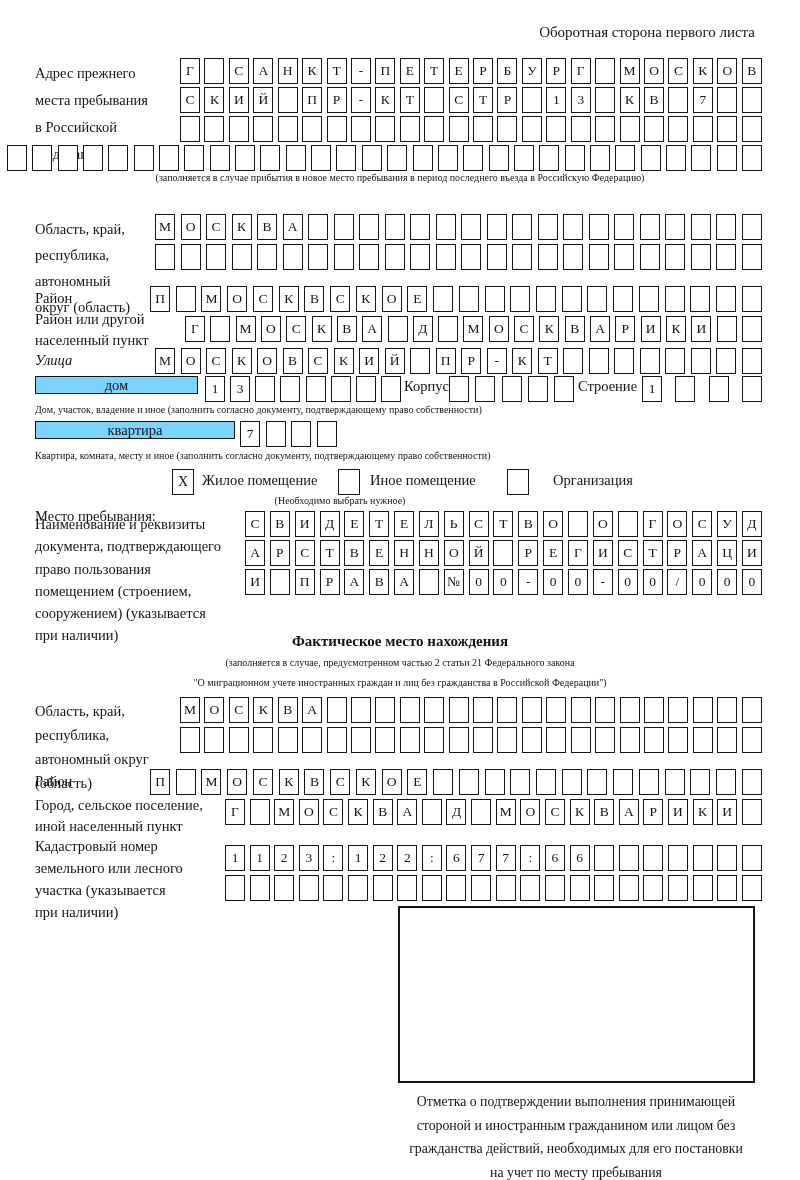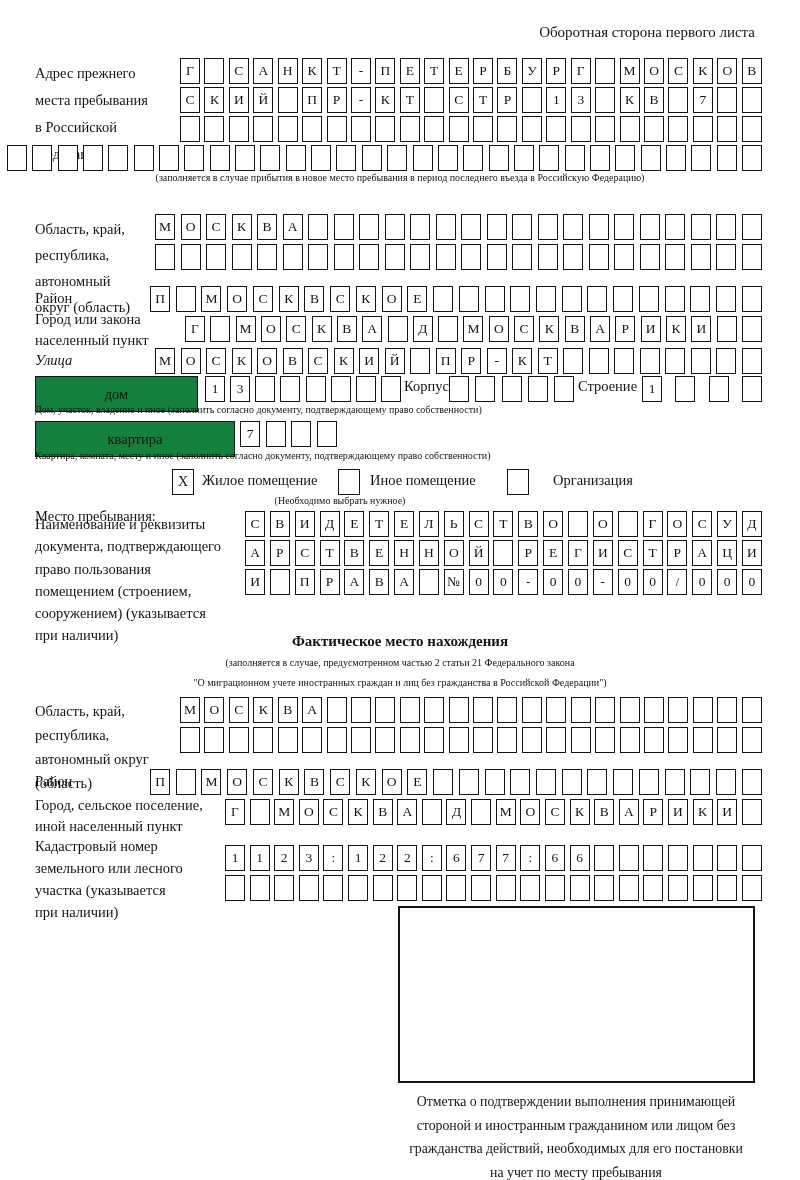--- a/index.html
+++ b/index.html
@@ -6,22 +6,22 @@
   .page{position:relative;width:800px;height:1180px;background:#ffffff;overflow:hidden;
         font-family:"Liberation Serif","DejaVu Serif",serif;color:#141414;}
   .abs{position:absolute;}
   .lbl{font-size:14.5px;white-space:pre-line;}
   .cap{font-size:10px;}
   .ttl{font-weight:bold;font-size:15.5px;text-align:center;}
   .center{left:0;width:800px;text-align:center;}
   .boxrow{position:absolute;display:flex;justify-content:space-between;}
   .cell{box-sizing:border-box;width:20px;height:26px;border:1.6px solid #141414;
         display:flex;align-items:center;justify-content:center;font-size:13.5px;background:#fff;}
-  .widebox{position:absolute;box-sizing:border-box;height:36px;border:1.6px solid #141414;
-        display:flex;align-items:center;justify-content:center;font-size:14.5px;background:#15803d;}
+  .widebox{position:absolute;box-sizing:border-box;height:18px;border:1.6px solid #141414;
+        display:flex;align-items:center;justify-content:center;font-size:14.5px;background:#7dd3fc;}
   .cb{position:absolute;box-sizing:border-box;width:22px;height:26px;border:1.6px solid #141414;
         display:flex;align-items:center;justify-content:center;font-size:14px;background:#fff;}
   .stampbox{position:absolute;box-sizing:border-box;border:2px solid #141414;background:#fff;}
 </style>
 </head>
 <body>
 
 <div class="page">
 
   <div class="abs cap" style="top:24px;right:45px;font-size:15px;">Оборотная сторона первого листа</div>
@@ -221,21 +221,21 @@
       <div class="cell"></div>
       <div class="cell"></div>
       <div class="cell"></div>
       <div class="cell"></div>
       <div class="cell"></div>
       <div class="cell"></div>
       <div class="cell"></div>
       <div class="cell"></div>
     </div>
 
-  <div class="abs lbl" style="left:35px;top:309px;line-height:21px;">Город или закона
+  <div class="abs lbl" style="left:35px;top:309px;line-height:21px;">Район или другой
 населенный пункт</div>
   <div class="boxrow" style="left:185px;top:316px;width:577px;">
       <div class="cell">Г</div>
       <div class="cell"></div>
       <div class="cell">М</div>
       <div class="cell">О</div>
       <div class="cell">С</div>
       <div class="cell">К</div>
       <div class="cell">В</div>
       <div class="cell">А</div>

